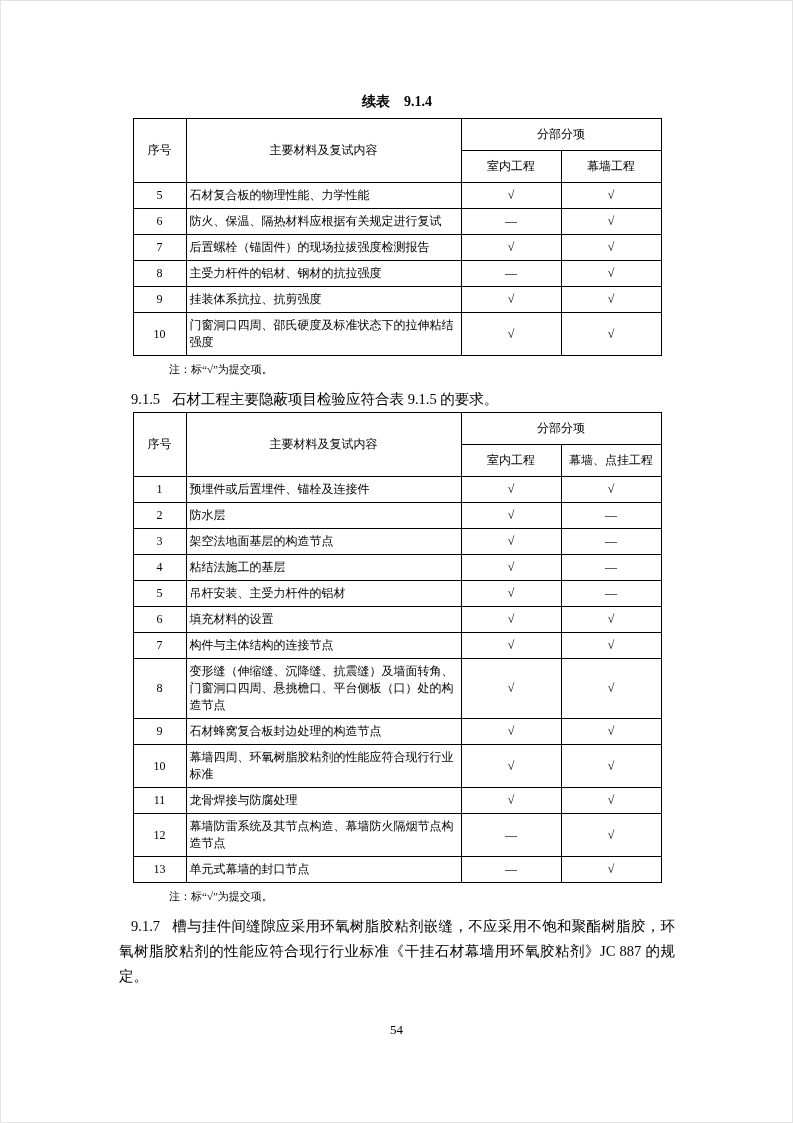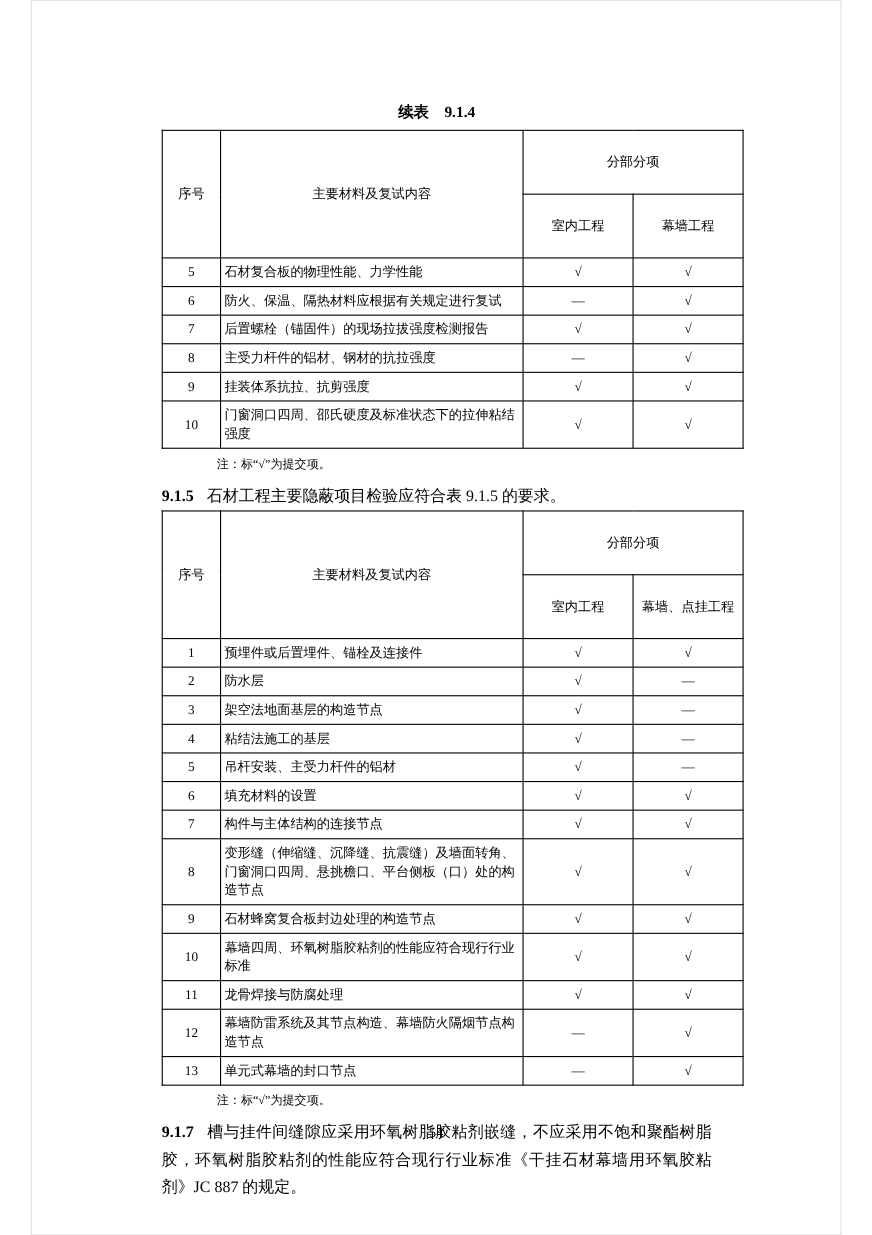--- a/index.html
+++ b/index.html
@@ -1,19 +1,19 @@
 <!DOCTYPE html>
 <html><head>
 <meta charset="utf-8">
 <style>
   * { margin: 0; padding: 0; box-sizing: border-box; }
   html, body { background: #ffffff; }
   .page {
     position: relative;
-    width: 737px;
+    width: 793px;
     height: 1123px;
     margin: 0 auto;
     background: #ffffff;
     border: 1px solid #e3e3e3;
     font-family: "Liberation Serif", "DejaVu Serif", serif;
     color: #000000;
     overflow: hidden;
   }
   .content {
     padding: 92px 117px 0 118px;
@@ -34,21 +34,21 @@
   }
   table.doc-table th,
   table.doc-table td {
     border: 1px solid #000000;
     font-weight: normal;
     line-height: 17px;
     vertical-align: middle;
   }
   table.doc-table th {
     text-align: center;
-    padding: 20px 2px;
+    padding: 7px 2px;
     height: 24px;
   }
   table.doc-table td {
     padding: 4px 3px;
     height: 25px;
   }
   td.seq-cell { text-align: center; }
   td.content-cell { text-align: left; padding-left: 9px; padding-right: 4px; }
   td.mark-cell { text-align: center; }
   .note {
@@ -56,22 +56,23 @@
     margin-top: 6px;
     margin-left: 50px;
   }
   .para {
     font-size: 14.5px;
     line-height: 25px;
     text-align: justify;
     margin-top: 10px;
   }
   .para-num {
-    font-weight: bold;
+    font-weight: normal;
     margin-right: 12px;
+    margin-left: 12px;
   }
   .caption-block { margin-top: 10px; }
   .page-number {
     position: absolute;
     bottom: 84px;
     left: 0;
     width: 100%;
     text-align: center;
     font-size: 13px;
   }

